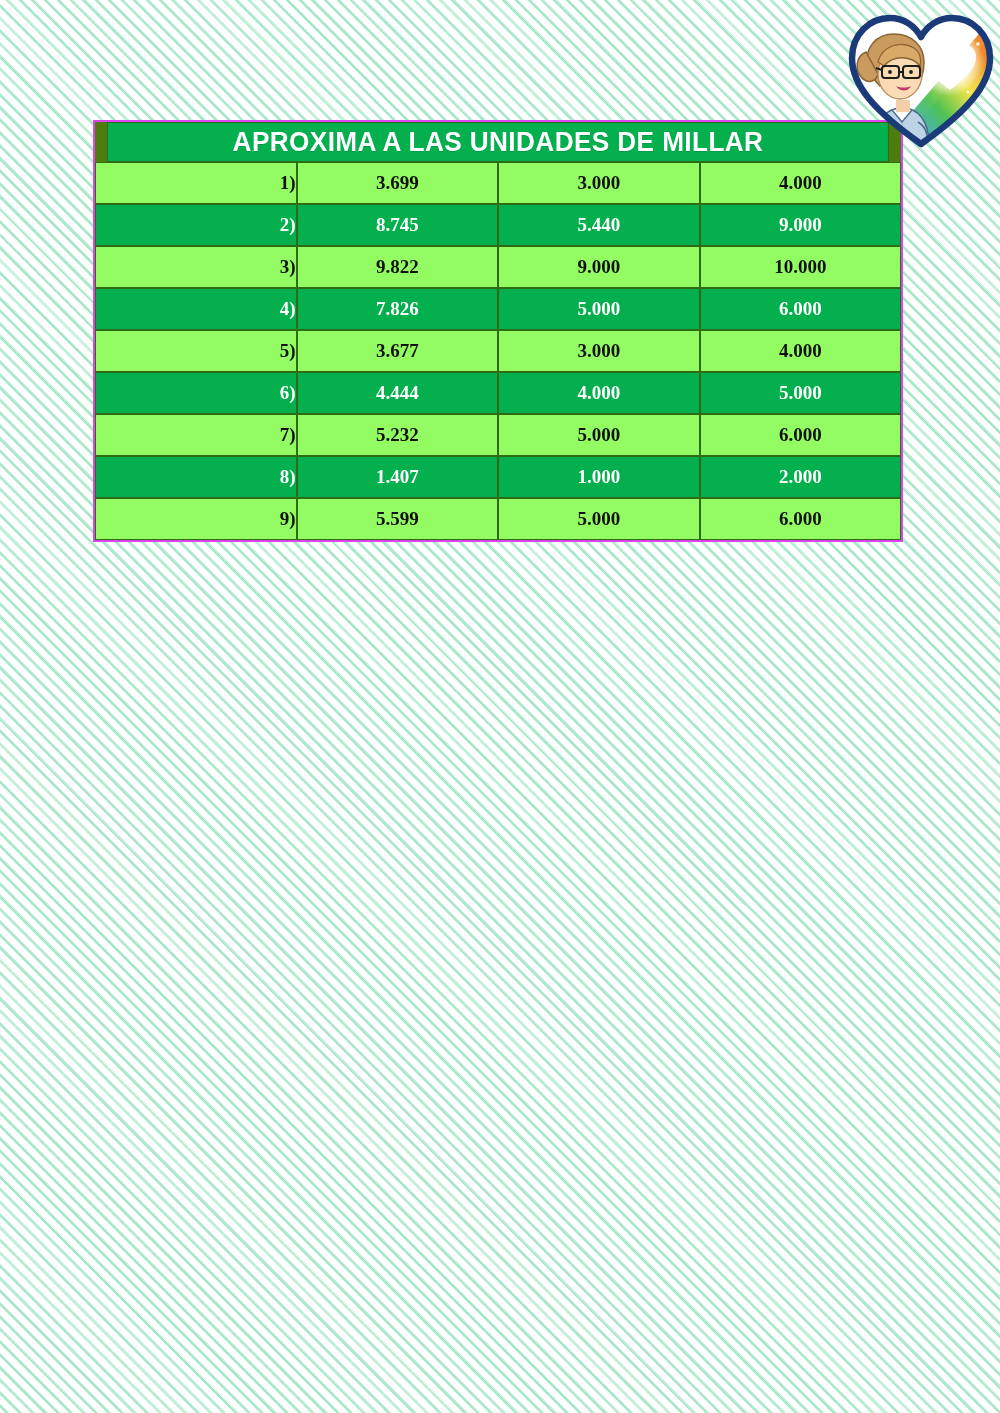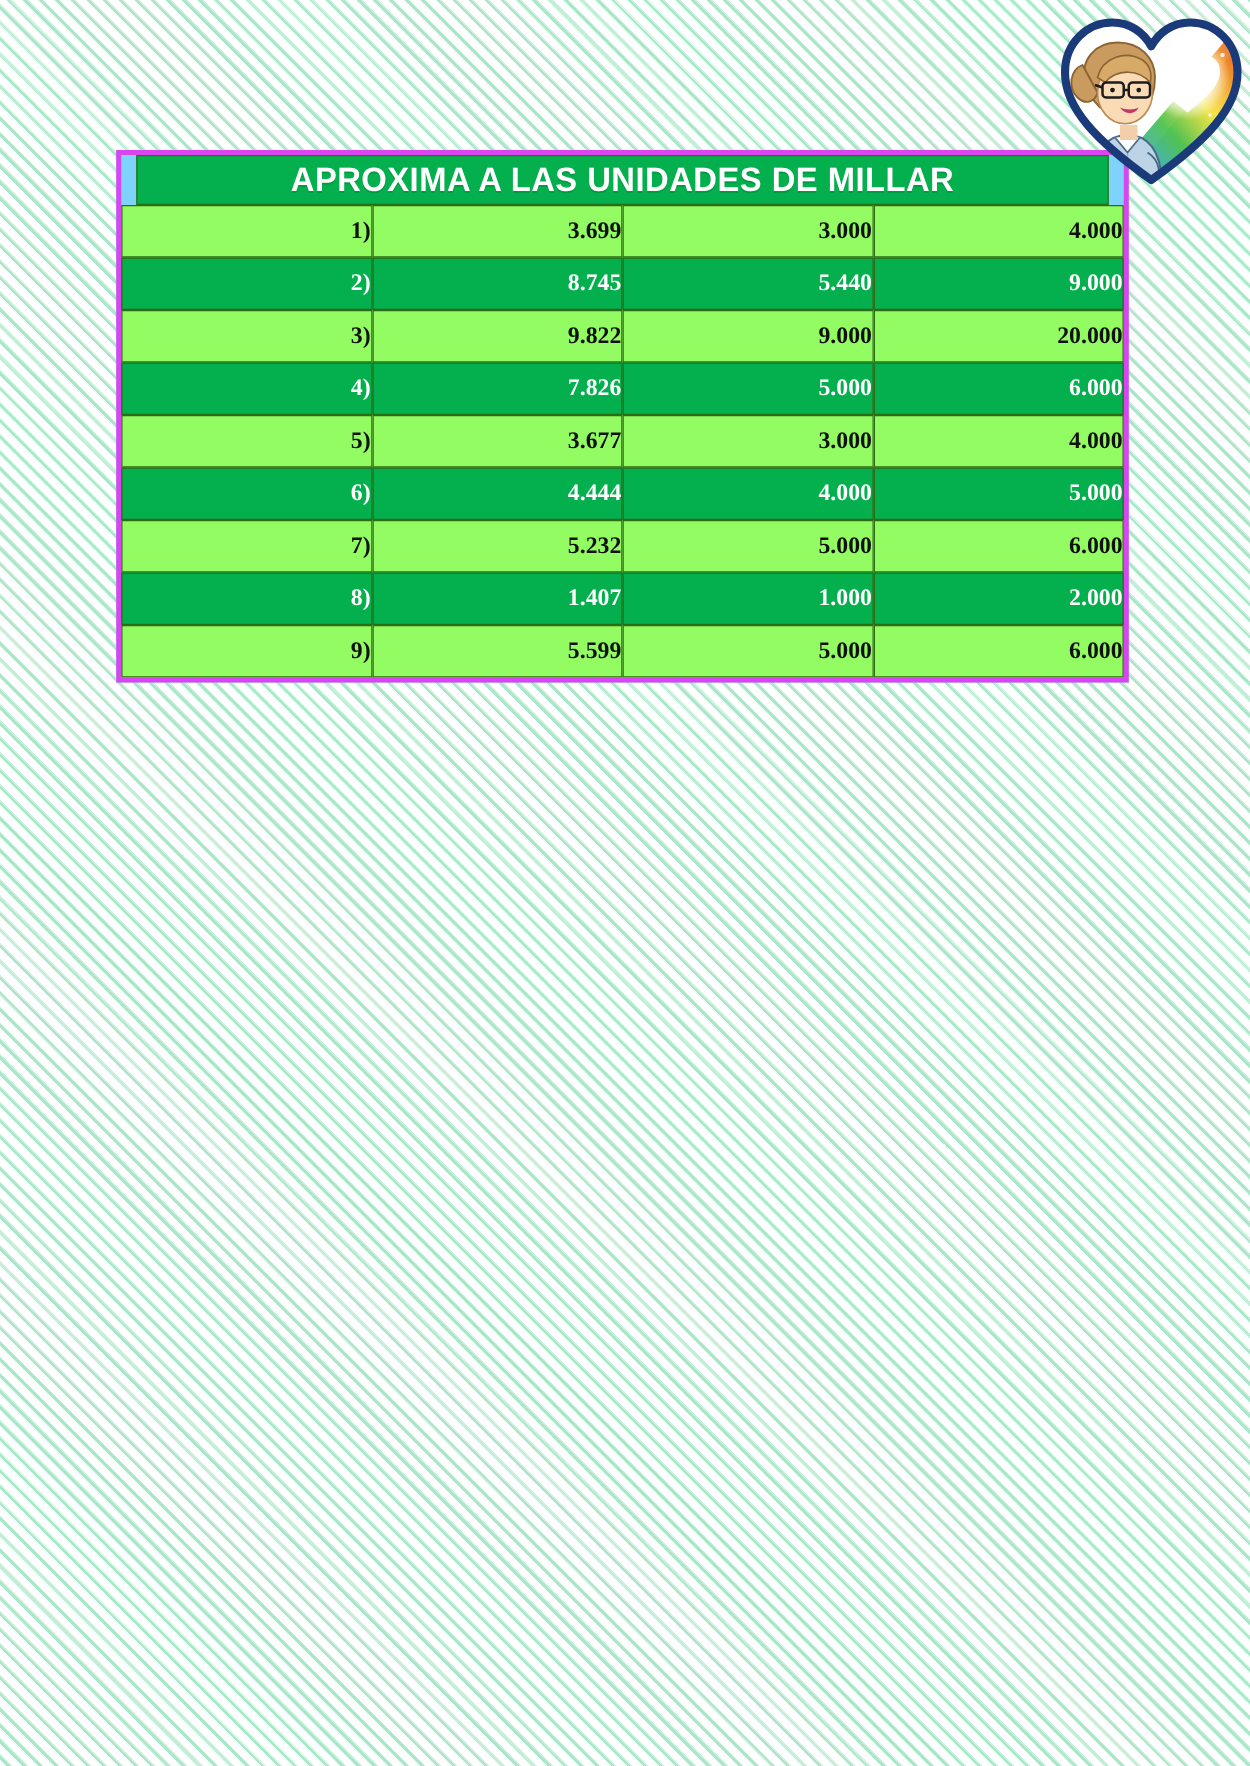--- a/index.html
+++ b/index.html
@@ -49,22 +49,22 @@
   }
 
   
   #worksheet-table {
     position: absolute;
     left: 93px;
     top: 120px;
     width: 810px;
     border-collapse: separate;
     border-spacing: 0;
-    background: #7dd3fc;
-    border: 4px solid #d946ef;
+    background: #4d7c0f;
+    border: 2px solid #d946ef;
     table-layout: fixed;
   }
   #worksheet-table td, #worksheet-table th {
     padding: 0;
     margin: 0;
     border: 1px solid #2d6b14;
     box-sizing: border-box;
   }
 
   .title-cell {
@@ -84,21 +84,21 @@
   }
 
   .row-dark  { background: #04b04e; color: #ffffff; }
   .row-light { background: #93fc62; color: #111111; }
 
   .cell {
     height: 42px;
     vertical-align: middle;
     font-weight: bold;
     font-size: 19px;
-    text-align: right;
+    text-align: center;
     white-space: nowrap;
   }
   .row-dark .cell  { background: #04b04e; color: #ffffff; }
   .row-light .cell { background: #93fc62; color: #111111; }
 
   .col-index  { width: 60px;  text-align: right; padding-right: 10px; }
   .col-number { width: 384px; }
   .col-down   { width: 183px; }
   .col-up     { width: 183px; }
 
@@ -212,21 +212,21 @@
       <tr class="row-dark">
         <td class="cell col-index">2)</td>
         <td class="cell col-number">8.745</td>
         <td class="cell col-down">5.440</td>
         <td class="cell col-up">9.000</td>
       </tr>
       <tr class="row-light">
         <td class="cell col-index">3)</td>
         <td class="cell col-number">9.822</td>
         <td class="cell col-down">9.000</td>
-        <td class="cell col-up">20.000</td>
+        <td class="cell col-up">10.000</td>
       </tr>
       <tr class="row-dark">
         <td class="cell col-index">4)</td>
         <td class="cell col-number">7.826</td>
         <td class="cell col-down">5.000</td>
         <td class="cell col-up">6.000</td>
       </tr>
       <tr class="row-light">
         <td class="cell col-index">5)</td>
         <td class="cell col-number">3.677</td>

